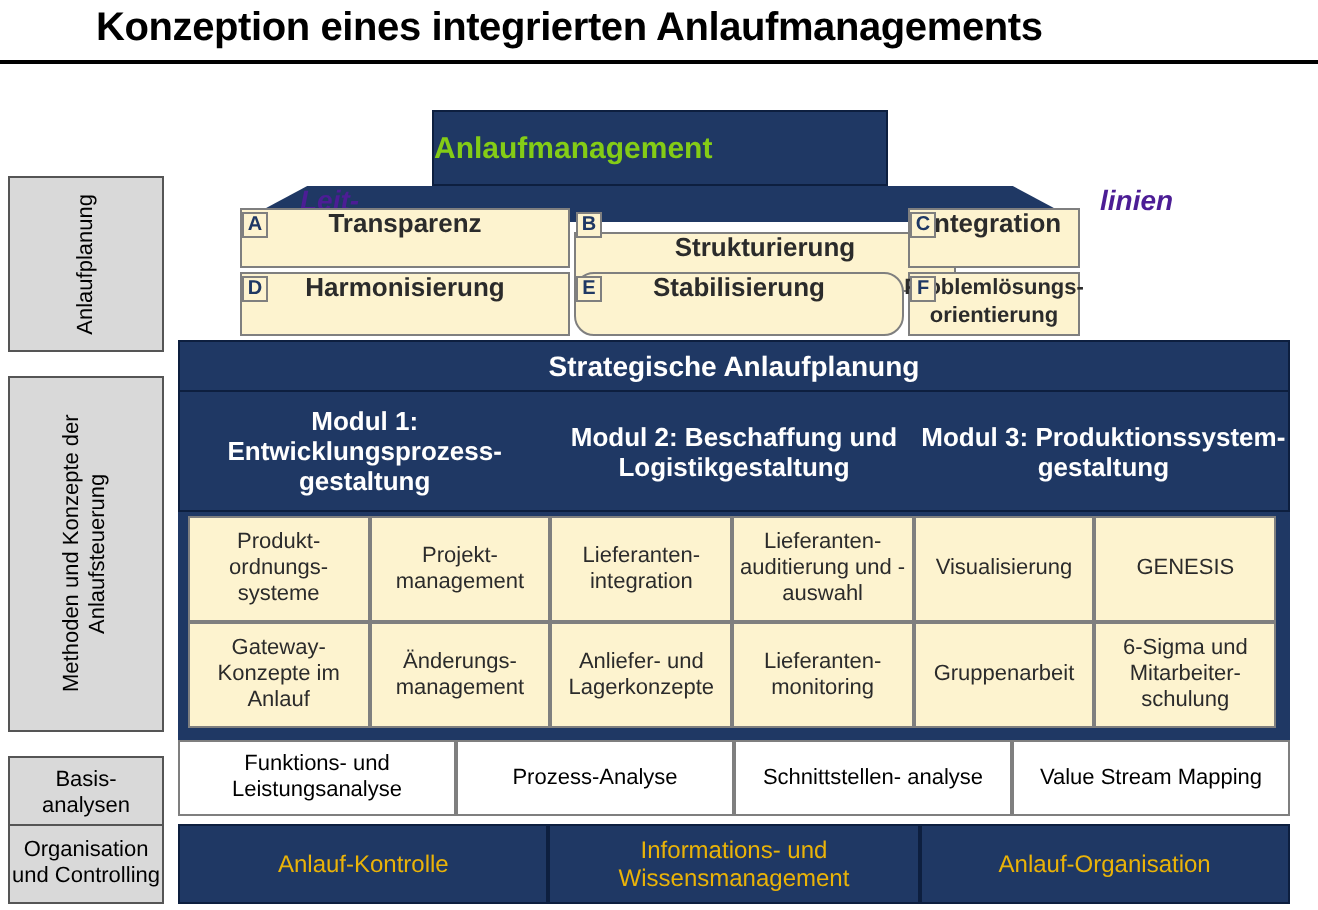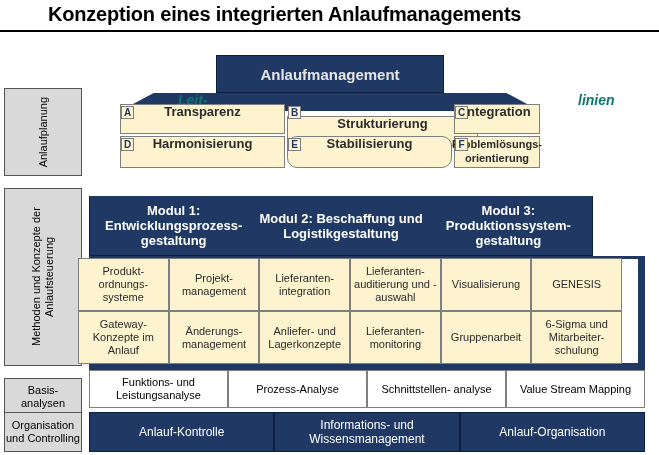--- a/index.html
+++ b/index.html
@@ -74,44 +74,43 @@
   
   .roof {
     position: absolute;
     left: 216px;
     top: 55px;
     width: 228px;
     height: 38px;
     background: #1f3864;
     border: 1px solid #0d1f3f;
     box-sizing: border-box;
-    color: #e5e5e5;
+    color: #84cc16;
     font-size: 15px;
     font-weight: bold;
     display: flex;
     align-items: center;
-    justify-content: center;
+    justify-content: flex-start;
   }
   .roof-band {
     position: absolute;
     left: 120px;
     top: 93px;
     width: 420px;
     height: 18px;
     background: #1f3864;
     clip-path: polygon(0% 100%, 8% 0%, 92% 0%, 100% 100%);
   }
   .leit, .linien {
     position: absolute;
     top: 92px;
-    color: #0f766e;
+    color: #4c1d95;
     font-size: 14px;
     font-weight: bold;
     font-style: italic;
-    margin-left: 28px;
   }
   .leit { left: 150px; }
   .linien { left: 550px; }
 
   
   .yellow-wrap {
     position: absolute;
     left: 115px;
     top: 103px;
     width: 430px;
@@ -159,21 +158,21 @@
     align-items: center;
     justify-content: center;
     text-align: center;
   }
   #strategische {
     left: 89px; top: 170px; width: 556px; height: 26px;
     font-size: 14px;
   }
   .modulbar {
     position: absolute;
-    left: 89px; top: 196px; width: 504px; height: 60px;
+    left: 89px; top: 196px; width: 556px; height: 60px;
     background: #1f3864;
     border: 1px solid #0d1f3f;
     border-top: none;
     box-sizing: border-box;
     display: flex;
   }
   .modul {
     flex: 1;
     color: #ffffff;
     font-size: 13px;
@@ -181,21 +180,21 @@
     display: flex;
     align-items: center;
     justify-content: center;
     text-align: center;
     line-height: 15px;
   }
 
   
   .grid {
     position: absolute;
-    left: 78px;
+    left: 94px;
     top: 258px;
     width: 544px;
     height: 106px;
     display: grid;
     grid-template-columns: repeat(6, 1fr);
     grid-template-rows: 1fr 1fr;
   }
   .cell {
     background: #fdf3cf;
     border: 1px solid #7f7f7f;
@@ -240,21 +239,21 @@
     top: 412px;
     width: 556px;
     height: 40px;
     display: grid;
     grid-template-columns: repeat(3, 1fr);
   }
   .bbcell {
     background: #1f3864;
     border: 1px solid #0d1f3f;
     box-sizing: border-box;
-    color: #ffffff;
+    color: #eab308;
     font-size: 12px;
     display: flex;
     align-items: center;
     justify-content: center;
     text-align: center;
     line-height: 14px;
   }
   .side-fill {
     position: absolute;
     background: #1f3864;
@@ -313,20 +312,23 @@
     <div class="ybox" style="left:172px; top:33px; width:165px; height:32px;border-radius:10px;">
       <span>Stabilisierung</span>
     </div>
 
     <div class="ytag" style="left:340px; top:35px;">F</div>
     <div class="ybox" style="left:339px; top:33px; width:86px; height:32px; font-size:11px;">
       <span>Problemlösungs- orientierung</span>
     </div>
   </div>
 
+  <div class="bluebar" id="strategische">
+    <span>Strategische Anlaufplanung</span>
+  </div>
 
   <div class="modulbar">
     <div class="modul">
       <span>Modul 1: Entwicklungsprozess- gestaltung</span>
     </div>
     <div class="modul">
       <span>Modul 2: Beschaffung und Logistikgestaltung</span>
     </div>
     <div class="modul">
       <span>Modul 3: Produktionssystem- gestaltung</span>

